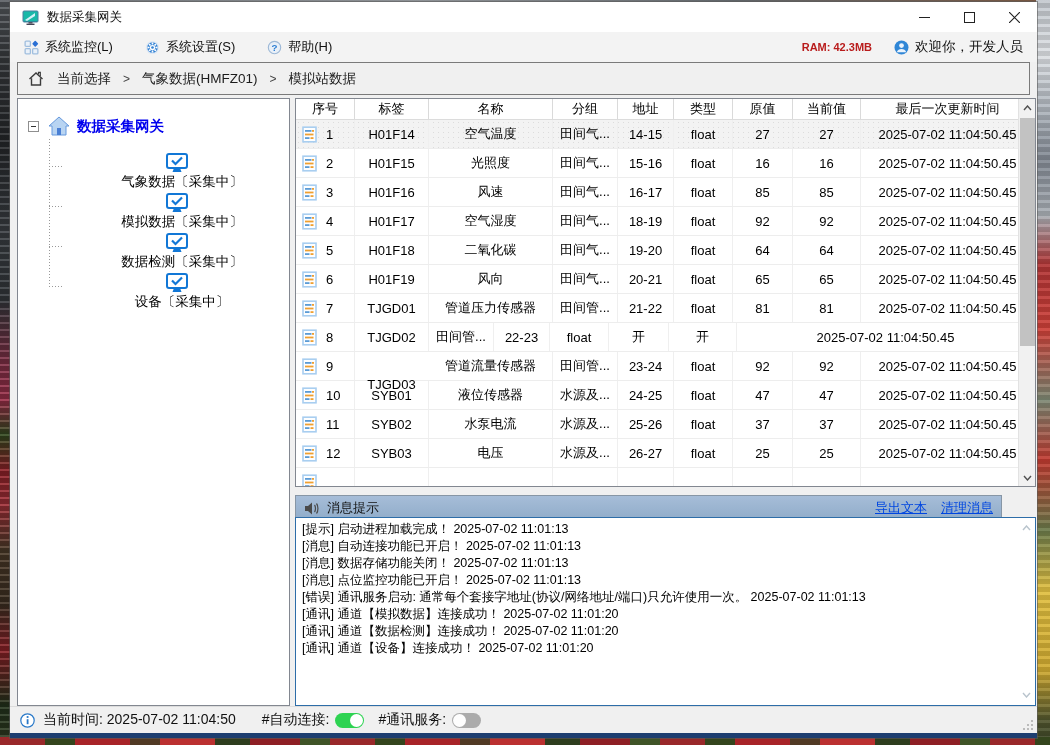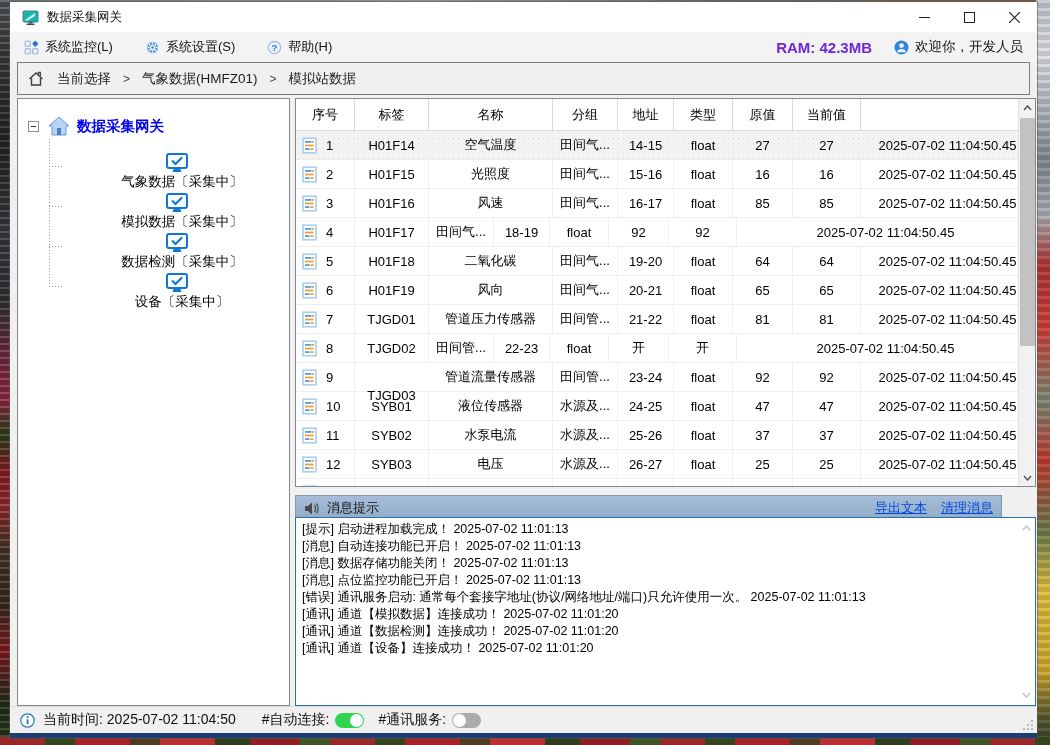--- a/index.html
+++ b/index.html
@@ -20,41 +20,41 @@
 
   #titlebar{position:absolute;left:0;top:0;width:100%;height:30px;background:#fff;display:flex;align-items:center;}
   #app-icon{margin-left:12px;width:17px;height:17px;}
   #title-text{margin-left:8px;font-size:12.5px;color:#111;}
   #win-buttons{margin-left:auto;display:flex;height:100%;}
   .winbtn{width:45px;height:100%;display:flex;align-items:center;justify-content:center;}
 
   #menubar{position:absolute;left:0;top:30px;width:100%;height:30px;background:#f3f3f3;display:flex;align-items:center;padding:0 4px 0 10px;}
   .menu-item{display:flex;align-items:center;gap:6px;font-size:13px;color:#111;margin-right:24px;padding:2px 4px;}
   .menu-item svg{width:15px;height:15px;}
-  #ram-text{margin-left:auto;color:#6d28d9;font-weight:bold;font-size:15px;}
+  #ram-text{margin-left:auto;color:#b91c1c;font-weight:bold;font-size:11px;}
   #welcome{display:flex;align-items:center;gap:6px;font-size:13.5px;color:#111;margin-left:22px;margin-right:10px;}
 
   #breadcrumb{position:absolute;left:7px;top:60px;width:1013px;height:33px;background:#f0f0f0;border:1px solid #7a7a7a;display:flex;align-items:center;padding-left:9px;font-size:13.5px;color:#1c1c1c;}
   #breadcrumb .crumb{margin:0 0 0 12px;}
   #breadcrumb .sep{margin-left:12px;color:#444;font-size:12px;}
 
   #tree-panel{position:absolute;left:7px;top:96px;width:273px;height:608px;background:#fff;border:1px solid #828790;}
   #tree-root{position:absolute;left:0;top:14px;width:100%;height:26px;display:flex;align-items:center;padding-left:10px;}
   #tree-root .minusbox{width:11px;height:11px;border:1px solid #8f8f8f;background:#fff;position:relative;}
   #tree-root .minusbox::after{content:"";position:absolute;left:2px;top:4px;width:5px;height:1px;background:#333;}
   #tree-root svg{margin-left:9px;}
   #tree-root .root-label{margin-left:7px;font-size:14.5px;font-weight:bold;color:#0000ee;}
   .tree-child{position:absolute;left:0;width:100%;height:26px;display:flex;align-items:center;padding-left:47px;flex-direction:column;}
   .tree-child svg{flex:0 0 auto;}
   .tree-child .child-label{margin-left:10px;font-size:13.5px;color:#000;}
   #tree-trunk{position:absolute;left:31px;top:40px;width:1px;height:147px;background-image:linear-gradient(180deg,#999 1px,transparent 1px);background-size:1px 3px;}
   .tree-hdots{position:absolute;left:31px;width:14px;height:1px;background-image:linear-gradient(90deg,#999 1px,transparent 1px);background-size:3px 1px;}
 
   #table-panel{position:absolute;left:285px;top:96px;width:741px;height:389px;background:#fff;border:1px solid #828790;overflow:hidden;}
-  #thead{display:flex;height:32px;border-bottom:1px solid #dcdcdc;background:#fff;}
+  #thead{display:flex;height:21px;border-bottom:1px solid #dcdcdc;background:#fff;}
   .th{display:flex;align-items:center;justify-content:center;font-size:13px;color:#000;border-right:1px solid #dadada;height:100%;}
   .tr{display:flex;height:29px;border-bottom:1px solid #ededed;background:#fff;align-items:stretch;}
   .tr.sel{background-color:#f3f3f3;background-image:radial-gradient(#dcdcdc 0.7px,transparent 0.8px);background-size:5px 5px;}
   .td{display:flex;align-items:center;justify-content:center;font-size:13px;color:#000;border-right:1px solid #efefef;}
   .td.first{justify-content:flex-start;padding-left:5px;gap:8px;}
   .td.first svg{width:17px;height:17px;}
   #vscroll{position:absolute;right:0;top:0;width:17px;height:100%;background:#f1f1f1;border-left:1px solid #e2e2e2;}
   #vscroll .arr{position:absolute;left:0;width:100%;height:17px;display:flex;align-items:center;justify-content:center;}
   #vscroll .thumb{position:absolute;left:1px;top:19px;width:15px;height:228px;background:#c2c2c2;}
 
@@ -238,20 +238,21 @@
   <div id="table-panel">
     <div id="thead">
         <div class="th" style="width: 59px; flex: 0 0 59px;">序号</div>
         <div class="th" style="width: 74px; flex: 0 0 74px;">标签</div>
         <div class="th" style="width: 124px; flex: 0 0 124px;">名称</div>
         <div class="th" style="width: 65px; flex: 0 0 65px;">分组</div>
         <div class="th" style="width: 56px; flex: 0 0 56px;">地址</div>
         <div class="th" style="width: 59px; flex: 0 0 59px;">类型</div>
         <div class="th" style="width: 60px; flex: 0 0 60px;">原值</div>
         <div class="th" style="width: 68px; flex: 0 0 68px;">当前值</div>
+        <div class="th" style="flex: 1 1 0%;">最后一次更新时间</div>
       </div>
     <div id="tbody">
         <div class="tr sel">
           <div class="td first" style="width: 59px; flex: 0 0 59px;">
             <span style="display: inline-flex;">
               <svg width="17" height="17" viewBox="0 0 17 17">
                 <rect x="2" y="1.2" width="13" height="14.6" fill="#fdfeff" stroke="#a8cef0" stroke-width="1.6"></rect>
                 <rect x="4" y="4" width="6.5" height="1.8" fill="#5b9bd5"></rect>
                 <rect x="11" y="4" width="2" height="1.8" fill="#f0a030"></rect>
                 <rect x="4" y="7.6" width="8.5" height="1.8" fill="#f0a030"></rect>
@@ -324,20 +325,21 @@
                 <rect x="4" y="4" width="6.5" height="1.8" fill="#5b9bd5"></rect>
                 <rect x="11" y="4" width="2" height="1.8" fill="#f0a030"></rect>
                 <rect x="4" y="7.6" width="8.5" height="1.8" fill="#f0a030"></rect>
                 <rect x="4" y="11.2" width="4.5" height="1.8" fill="#5b9bd5"></rect>
                 <rect x="9.5" y="11.2" width="3" height="1.8" fill="#f0a030"></rect>
               </svg>
             </span>
             <span>4</span>
           </div>
           <div class="td" style="width: 74px; flex: 0 0 74px;">H01F17</div>
+          <div class="td" style="width: 124px; flex: 0 0 124px;">空气湿度</div>
           <div class="td" style="width: 65px; flex: 0 0 65px;">田间气...</div>
           <div class="td" style="width: 56px; flex: 0 0 56px;">18-19</div>
           <div class="td" style="width: 59px; flex: 0 0 59px;">float</div>
           <div class="td" style="width: 60px; flex: 0 0 60px;">92</div>
           <div class="td" style="width: 68px; flex: 0 0 68px;">92</div>
           <div class="td" style="flex: 1 1 0%;">2025-07-02 11:04:50.45</div>
         </div>
         <div class="tr">
           <div class="td first" style="width: 59px; flex: 0 0 59px;">
             <span style="display: inline-flex;">

